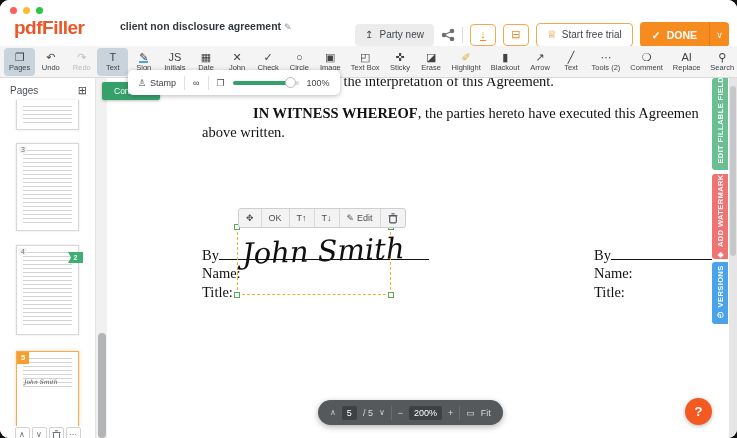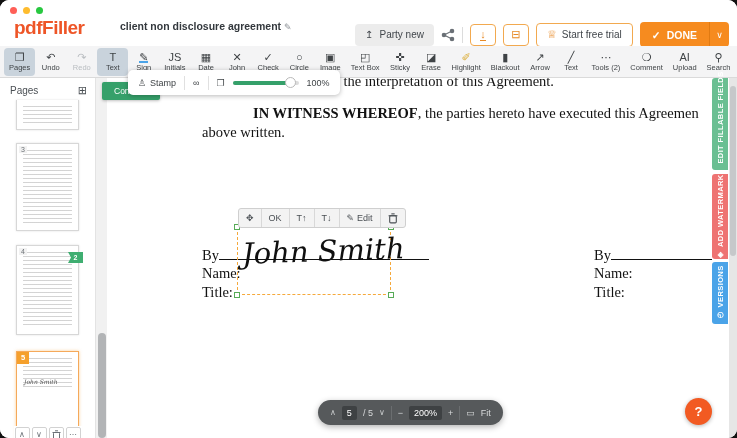--- a/index.html
+++ b/index.html
@@ -227,21 +227,21 @@
         </button>
     </div>
     <div class="tb-sp2"></div>
     <div class="tb-group">
       <button class="tbtn">
           <span class="ic">❍</span>
           <span class="lb">Comment</span>
         </button>
       <button class="tbtn">
           <span class="ic">AI</span>
-          <span class="lb">Upload</span>
+          <span class="lb">Replace</span>
         </button>
       <button class="tbtn">
           <span class="ic">⚲</span>
           <span class="lb">Search</span>
         </button>
     </div>
     <div class="tb-sp3"></div>
 
   </div>
 

